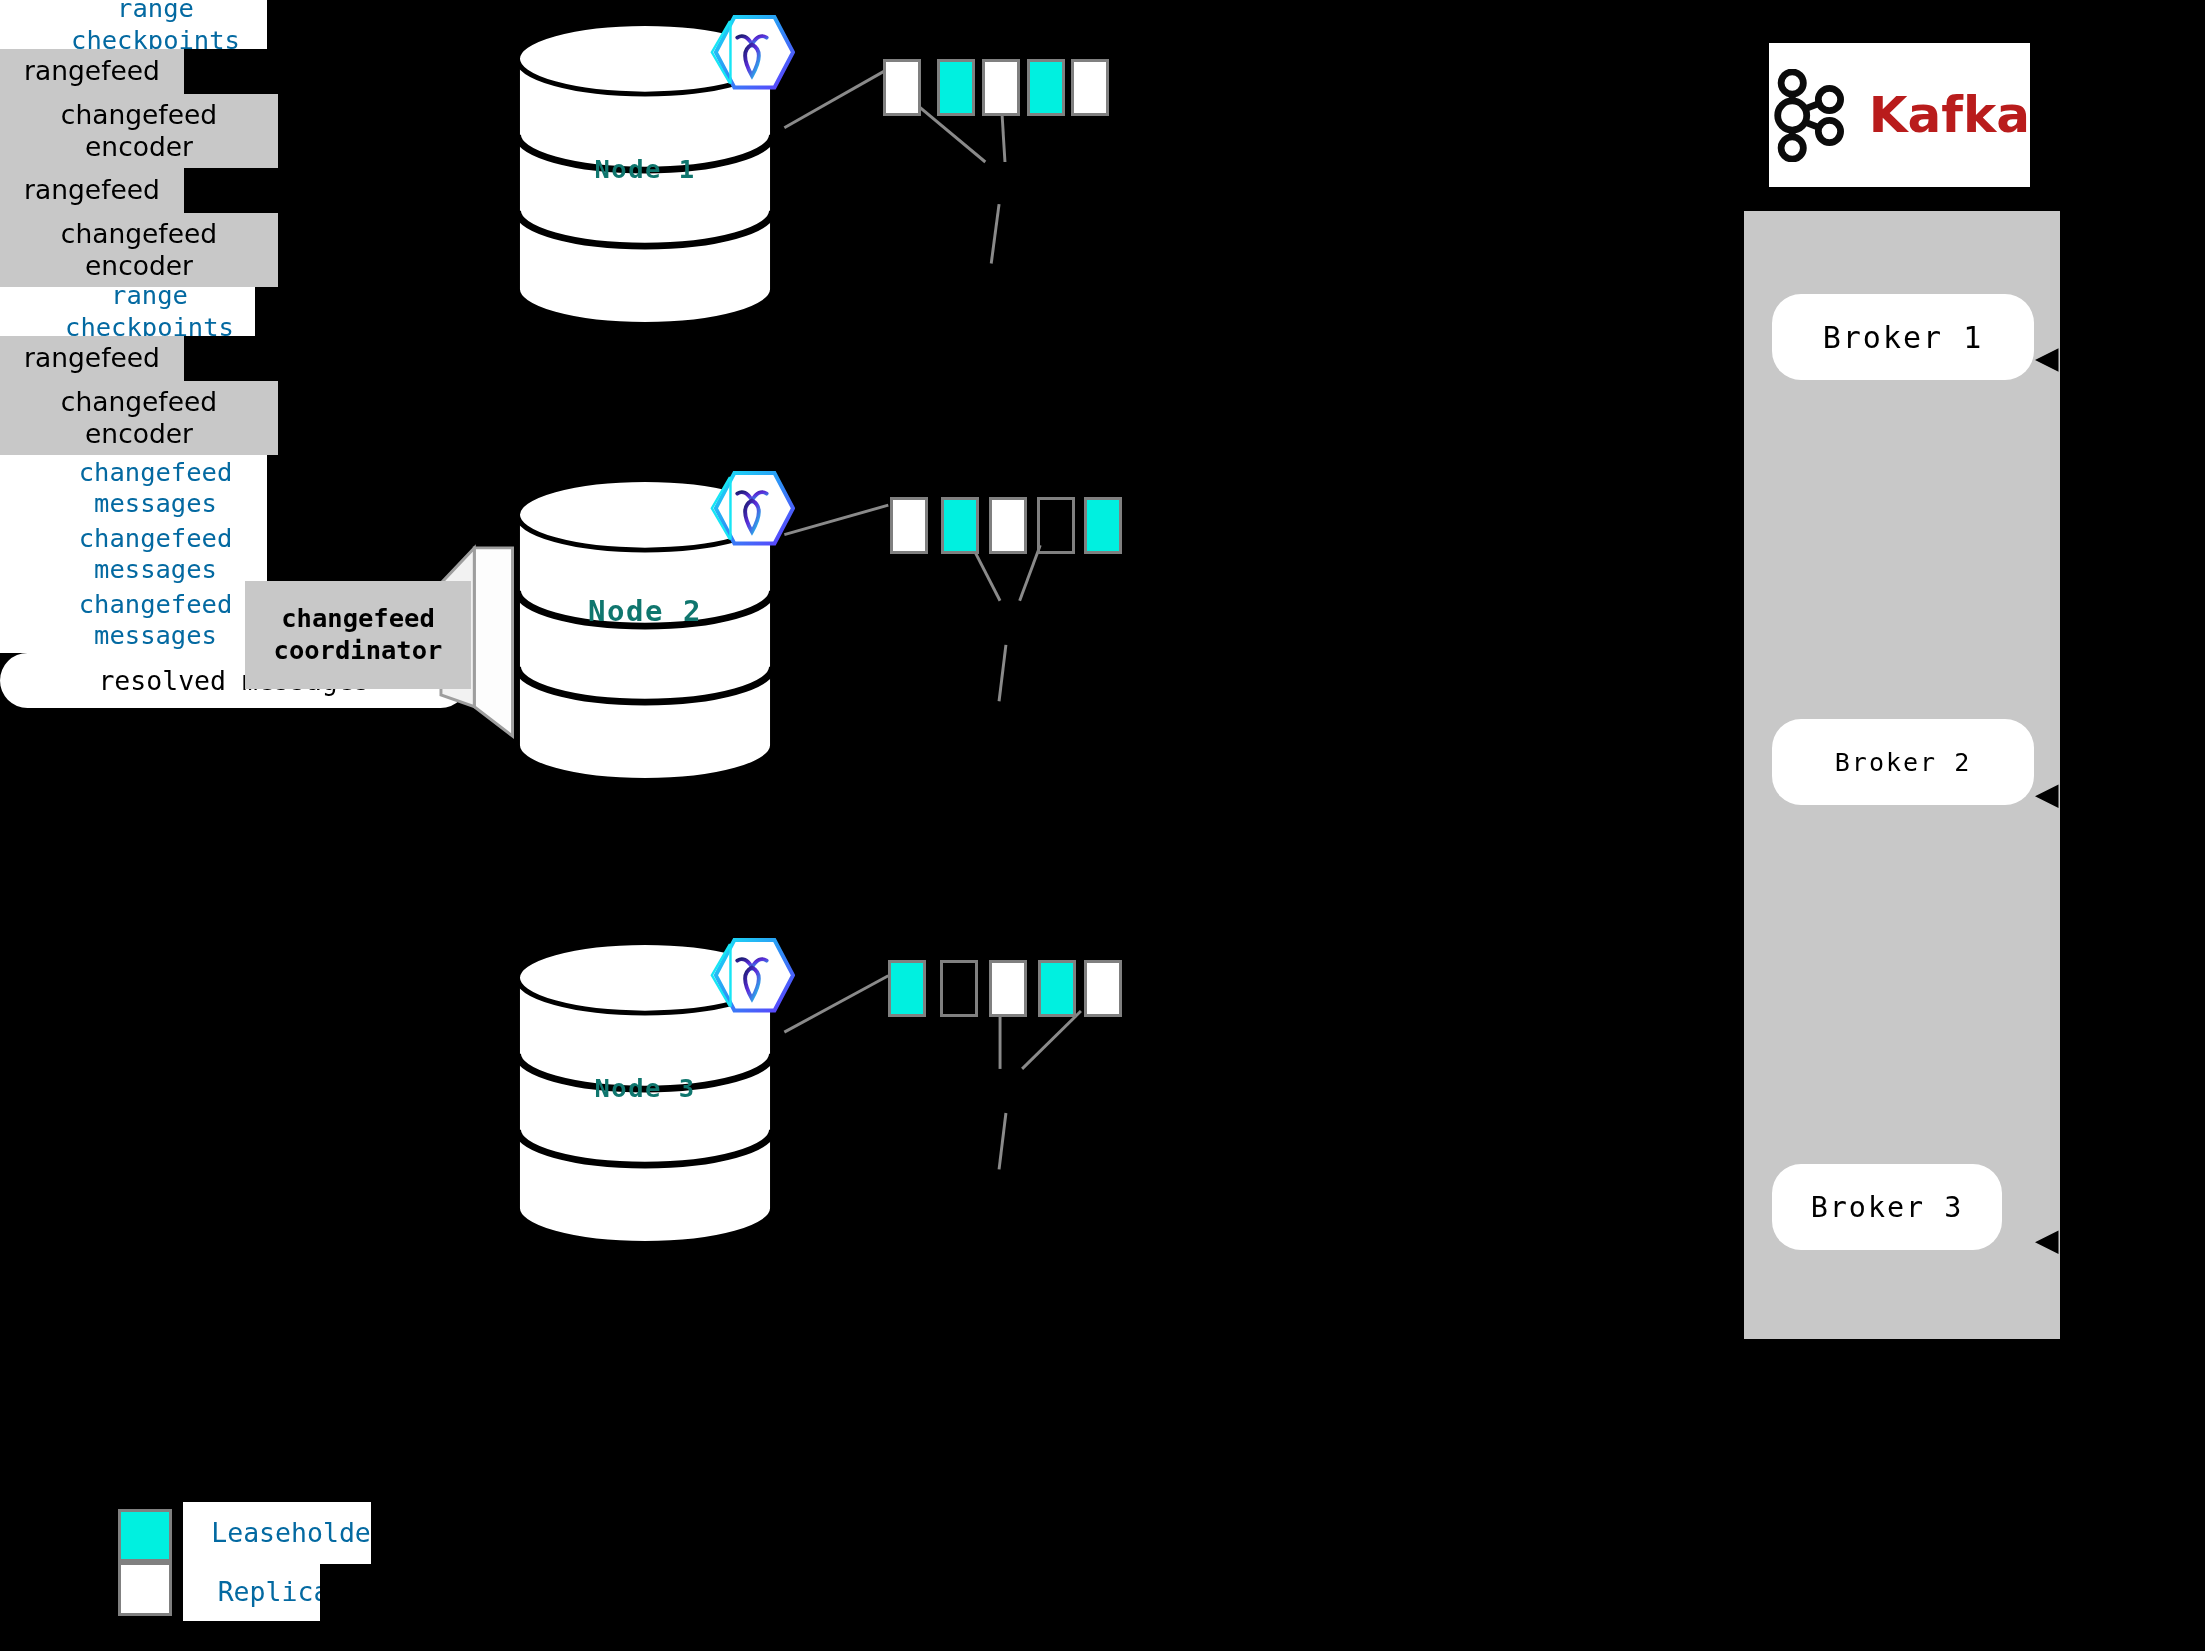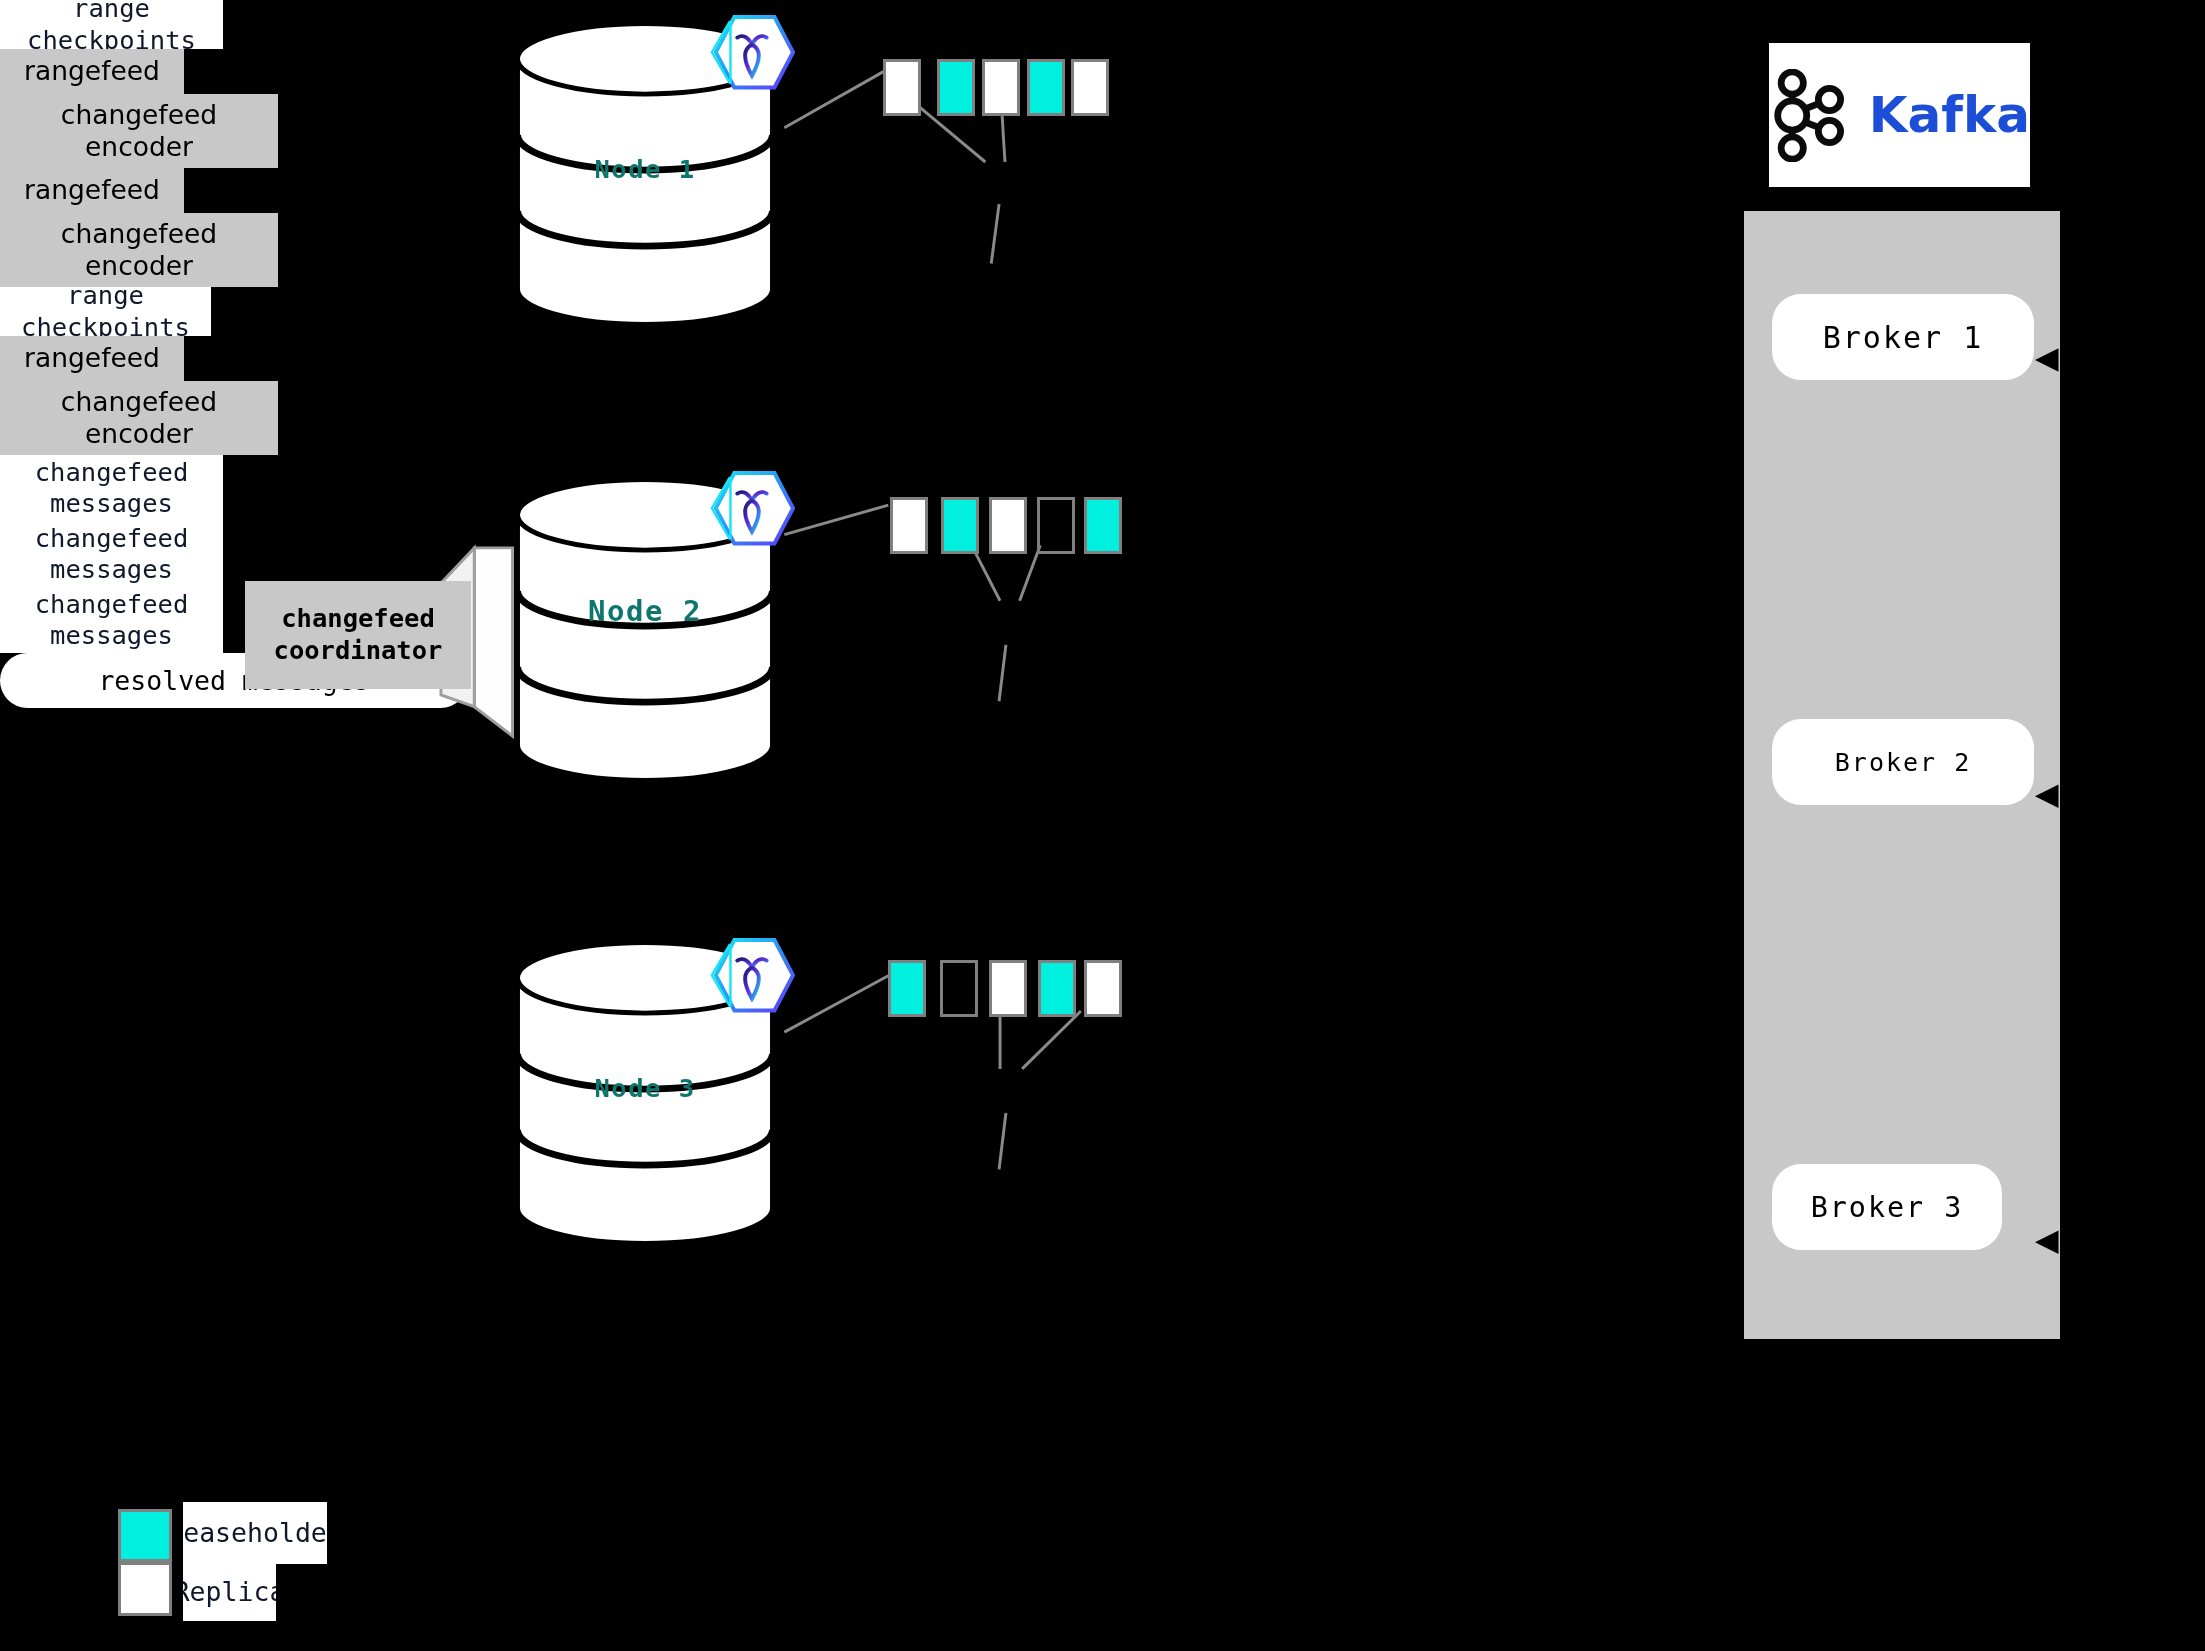--- a/index.html
+++ b/index.html
@@ -15,29 +15,30 @@
   #stage {
     position: absolute; left: 0; top: 0;
     width: 2205px; height: 1652px;
     background: #000000;
   }
   .abs { position: absolute; }
 
   
   .wlabel {
     background: #ffffff;
-    color: #0f172a;
+    color: #0369a1;
     display: flex;
     align-items: center;
     justify-content: center;
     text-align: center;
     line-height: 1.22;
     font-family: "DejaVu Sans Mono", monospace;
     white-space: pre-line;
     overflow: hidden;
+    padding-left: 44px;
   }
   .glabel {
     background: #c8c8c8;
     color: #000000;
     display: flex;
     align-items: center;
     justify-content: center;
     text-align: center;
     line-height: 1.22;
     font-family: "DejaVu Sans", sans-serif;
@@ -81,21 +82,21 @@
 
   
   .conn { position: absolute; left:0; top:0; width: 2205px; height: 1652px; pointer-events: none; }
 
   
   #kafka-panel { background: #c8c8c8; }
   #kafka-logo-box { background: #ffffff; display:flex; align-items:center; justify-content:center; }
   #kafka-logo-box .ktext {
     font-family: "DejaVu Sans", sans-serif;
     font-weight: bold;
-    color: #1d4ed8;
+    color: #b91c1c;
   }
   .broker {
     background: #ffffff;
     color: #000000;
     border-radius: 29px;
     display:flex; align-items:center; justify-content:center;
     font-family: "DejaVu Sans Mono", monospace;
     letter-spacing: 2px;
   }
 

